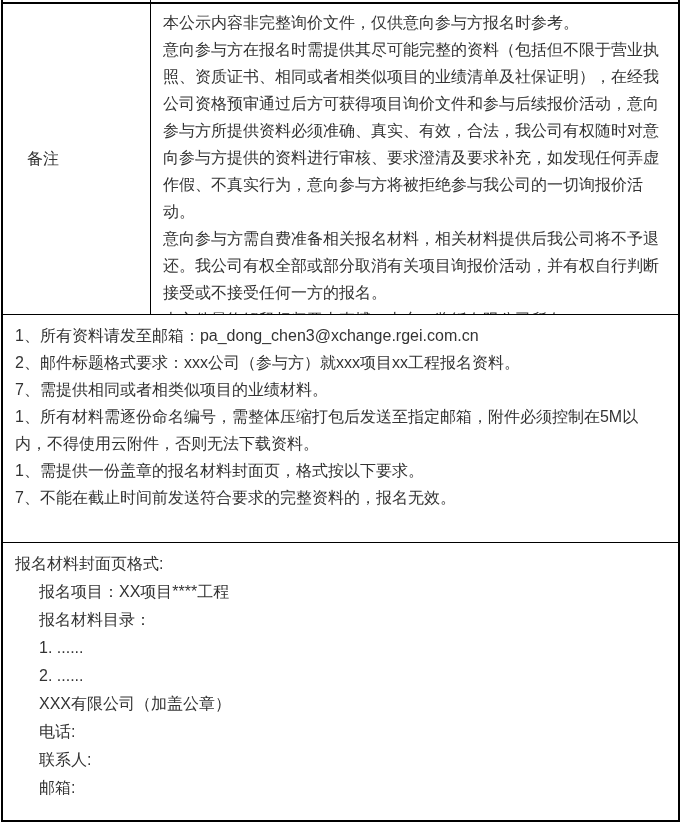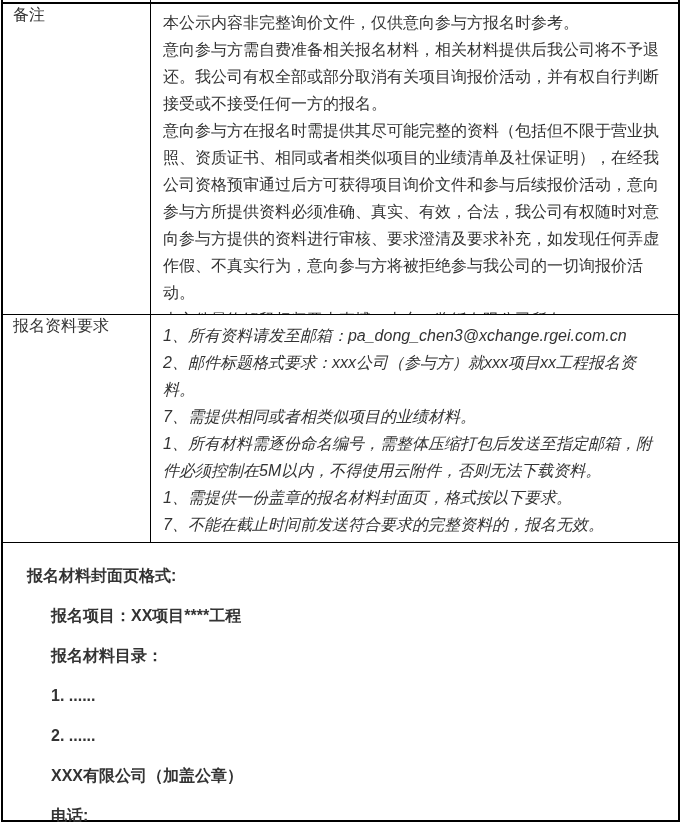--- a/index.html
+++ b/index.html
@@ -47,73 +47,70 @@
     overflow: hidden;
   }
   .row-1 { height: 310px; }
   .row-2 { height: 227px; }
   .cell-label {
     width: 148px;
     flex: 0 0 148px;
     box-sizing: border-box;
     border-right: 1px solid #000;
     display: flex;
-    align-items: flex-start;
-    padding-left: 10px;
+    align-items: center;
+    padding-left: 24px;
     font-size: 16px;
     line-height: 22px;
   }
   .cell-content {
     flex: 1;
     box-sizing: border-box;
     padding: 5px 14px 0 12px;
     font-size: 16px;
     line-height: 27px;
     overflow: hidden;
   }
-  .row-2 .cell-content { padding-top: 7px; font-style: italic; }
+  .row-2 .cell-content { padding-top: 7px; }
   .cell-content p { margin: 0; }
   .row-3 {
     box-sizing: border-box;
     height: 279px;
     padding: 7px 14px 0 12px;
     font-size: 16px;
     line-height: 28px;
     overflow: hidden;
   }
-  .row-3 p { margin: 12px; font-weight: bold; }
+  .row-3 p { margin: 0; }
   .cover-line { padding-left: 24px; }
 </style>
 </head>
 <body>
 
 <div class="page">
 
   <div class="stub stub-left"></div>
   <div class="stub stub-divider"></div>
   <div class="stub stub-right"></div>
 
   <div class="doc-table">
 
     <div class="t-row row-1">
       <div class="cell-label">
         <span>备注</span>
       </div>
       <div class="cell-content">
         <p>本公示内容非完整询价文件，仅供意向参与方报名时参考。</p>
+        <p>意向参与方在报名时需提供其尽可能完整的资料（包括但不限于营业执照、资质证书、相同或者相类似项目的业绩清单及社保证明），在经我公司资格预审通过后方可获得项目询价文件和参与后续报价活动，意向参与方所提供资料必须准确、真实、有效，合法，我公司有权随时对意向参与方提供的资料进行审核、要求澄清及要求补充，如发现任何弄虚作假、不真实行为，意向参与方将被拒绝参与我公司的一切询报价活动。</p>
         <p>意向参与方需自费准备相关报名材料，相关材料提供后我公司将不予退还。我公司有权全部或部分取消有关项目询报价活动，并有权自行判断接受或不接受任何一方的报名。</p>
-        <p>意向参与方在报名时需提供其尽可能完整的资料（包括但不限于营业执照、资质证书、相同或者相类似项目的业绩清单及社保证明），在经我公司资格预审通过后方可获得项目询价文件和参与后续报价活动，意向参与方所提供资料必须准确、真实、有效，合法，我公司有权随时对意向参与方提供的资料进行审核、要求澄清及要求补充，如发现任何弄虚作假、不真实行为，意向参与方将被拒绝参与我公司的一切询报价活动。</p>
         <p>本文件最终解释权归亚太森博（山东）浆纸有限公司所有。</p>
       </div>
     </div>
 
     <div class="t-row row-2">
-      <div class="cell-label">
-        <span>报名资料要求</span>
-      </div>
       <div class="cell-content">
         <p>1、所有资料请发至邮箱：pa_dong_chen3@xchange.rgei.com.cn</p>
         <p>2、邮件标题格式要求：xxx公司（参与方）就xxx项目xx工程报名资料。</p>
         <p>7、需提供相同或者相类似项目的业绩材料。</p>
         <p>1、所有材料需逐份命名编号，需整体压缩打包后发送至指定邮箱，附件必须控制在5M以内，不得使用云附件，否则无法下载资料。</p>
         <p>1、需提供一份盖章的报名材料封面页，格式按以下要求。</p>
         <p>7、不能在截止时间前发送符合要求的完整资料的，报名无效。</p>
       </div>
     </div>
 

